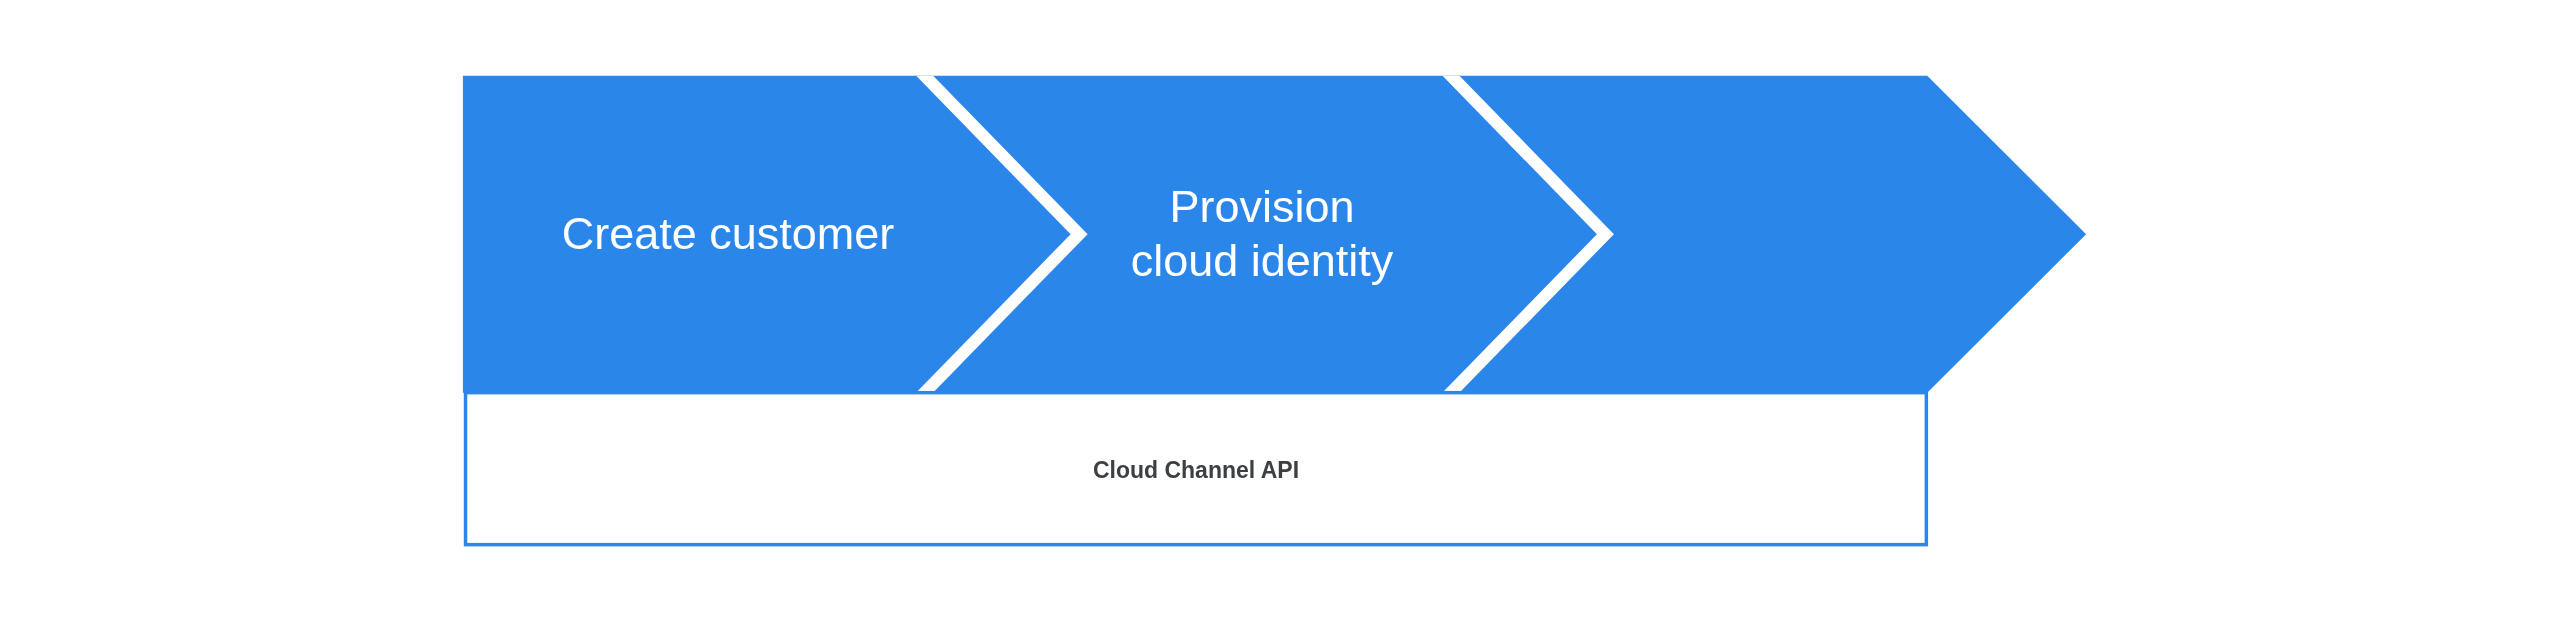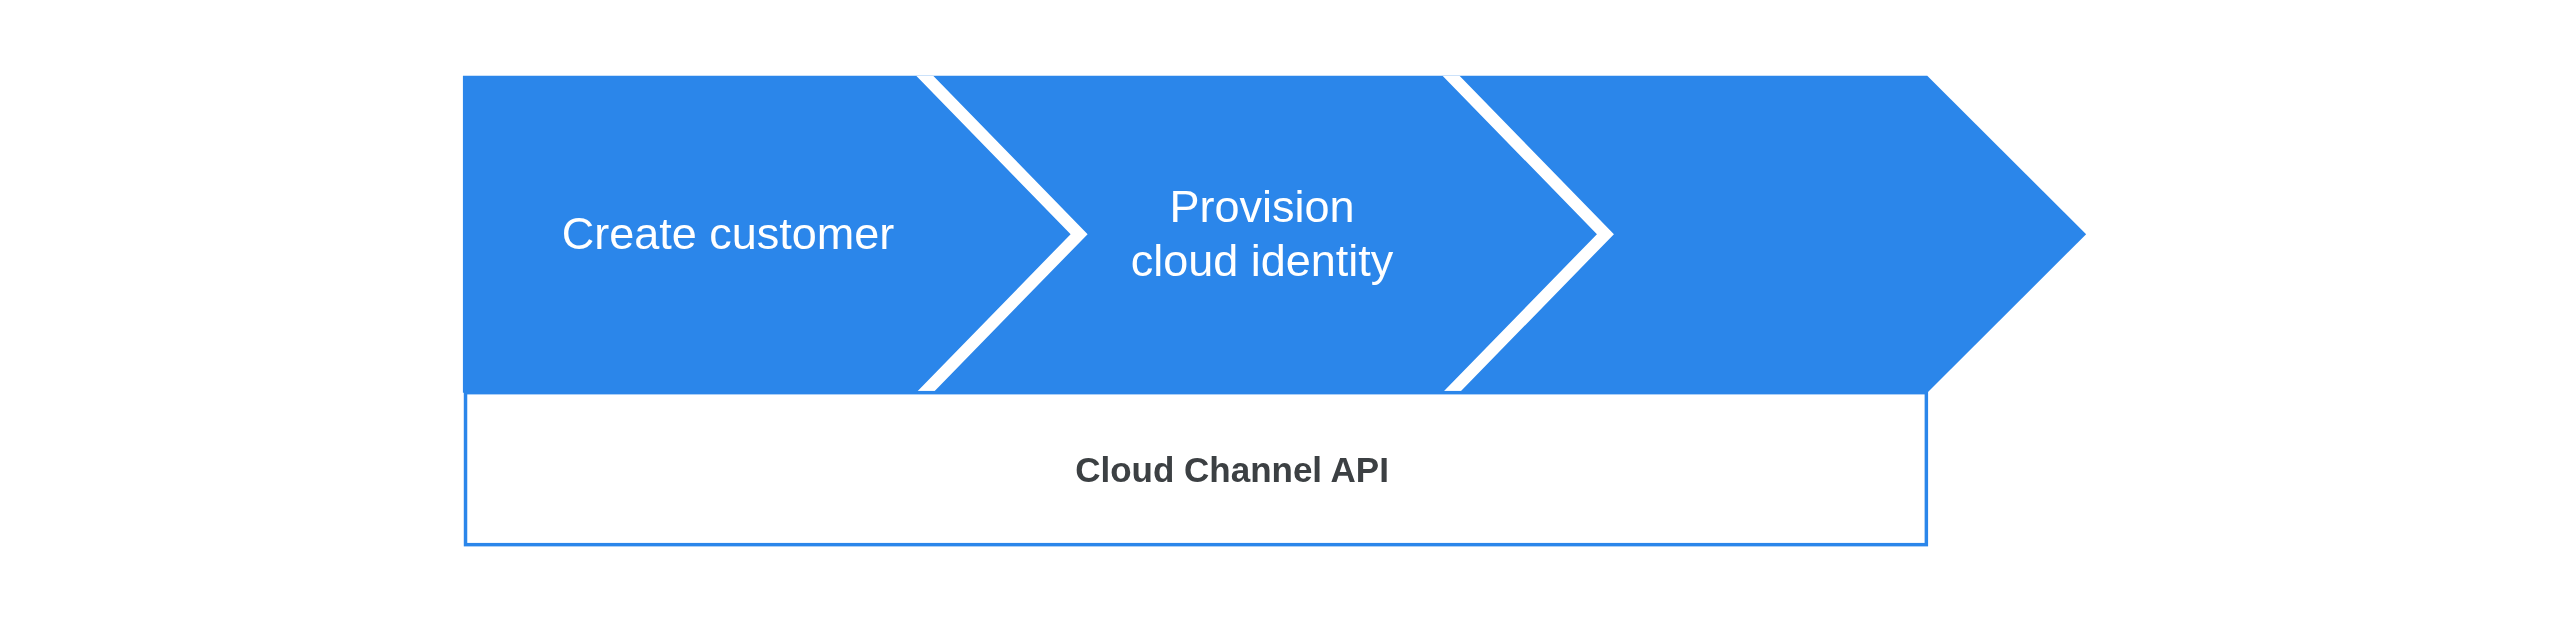--- a/index.html
+++ b/index.html
@@ -45,26 +45,25 @@
     font-size: 45px;
     font-weight: 400;
     line-height: 54px;
     text-align: center;
     white-space: pre-line;
   }
   .api-label {
     position: absolute;
     transform: translate(-50%, -50%);
     color: var(--api-text-color, #3c4043);
-    font-size: 35px;
+    font-size: 23px;
     font-weight: 700;
     line-height: 42px;
     text-align: center;
     white-space: nowrap;
-    margin-left: 36px;
   }
 </style>
 </head>
 <body>
 
 <div class="canvas">
 
   <svg class="diagram-svg" viewBox="0 0 2966 724" xmlns="http://www.w3.org/2000/svg">
     <defs>
       <clipPath id="arrowClip">

